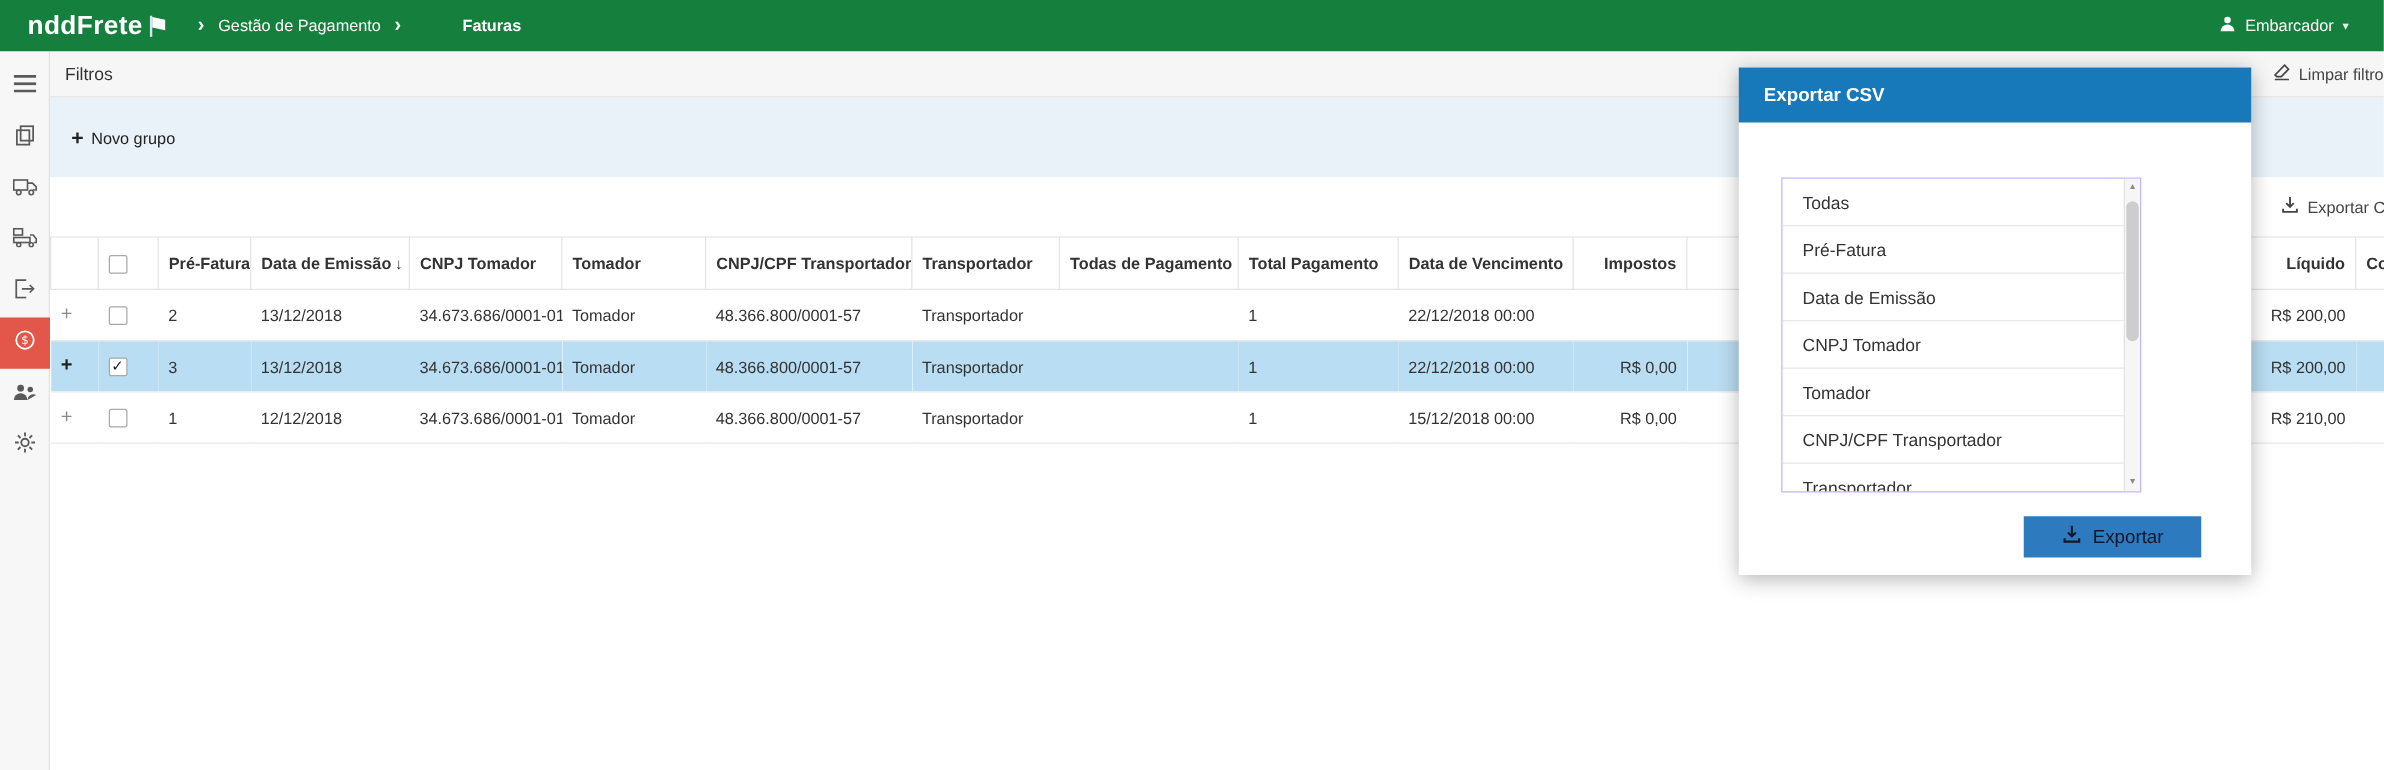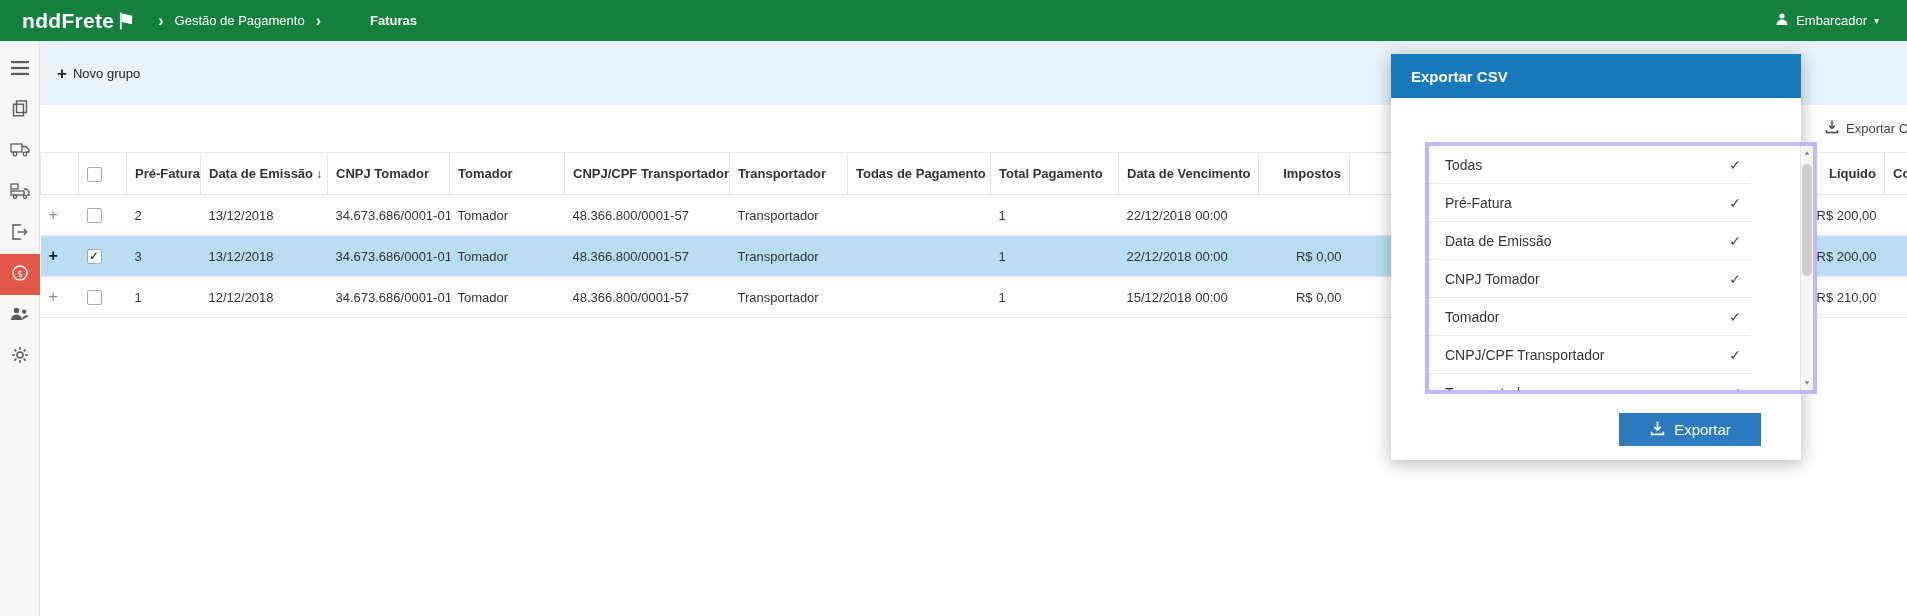--- a/index.html
+++ b/index.html
@@ -56,34 +56,34 @@
   .expand { color:#8a8a8a; font-size:16px; cursor:pointer; }
   tr.selected .expand { color:#222; font-weight:bold; }
   .sort-arrow { font-weight:bold; font-size:12px; margin-left:3px; }
 
   
   .modal { position:absolute; left:1391px; top:54px; width:410px; height:406px;
     background:#fff; box-shadow:0 3px 16px rgba(0,0,0,.3); z-index:10; }
   .modal-header { height:44px; background:#1779ba; color:#fff; display:flex;
     align-items:center; padding-left:20px; font-size:15px; font-weight:bold; }
   .modal-sub { margin:20px 0 0 34px; font-size:15px; color:#222; }
-  .collist { position:absolute; left:34px; top:88px; width:392px; height:252px;
-    border:4px solid #c4b5fd; overflow:hidden; background:#fff; }
+  .collist { position:absolute; left:34px; top:88px; width:288px; height:252px;
+    border:1px solid #c4b5fd; overflow:hidden; background:#fff; }
   .colitem { height:38px; display:flex; align-items:center; padding:0 10px 0 16px;
     border-bottom:1px solid #e8e8e8; font-size:14px; color:#333; width:322px; cursor:pointer; }
   .colitem .check { margin-left:auto; color:#444; font-size:14px; }
   .scrollbar { position:absolute; right:0; top:0; width:13px; height:100%;
     background:#f6f6f6; border-left:1px solid #e4e4e4; }
   .sb-arrow { position:absolute; left:0; width:12px; height:14px; font-size:7px;
     color:#8a8a8a; text-align:center; line-height:14px; cursor:pointer; }
   .sb-up { top:0; } .sb-down { bottom:0; }
   .sb-thumb { position:absolute; left:1px; top:18px; width:10px; height:112px;
     background:#cdcdcd; border-radius:5px; cursor:pointer; }
   .export-btn { position:absolute; right:40px; bottom:14px; width:142px; height:33px;
-    background:#2e7abf; color:#ffffff; border:none; display:flex; align-items:center;
+    background:#2e7abf; color:#0f172a; border:none; display:flex; align-items:center;
     justify-content:center; gap:8px; font-size:15px; font-family:inherit; cursor:pointer; }
 </style>
 </head>
 <body>
 
 <header class="topbar">
   <span class="logo">nddFrete</span>
   <span class="logo-flag">
     <svg width="15" height="18" viewBox="0 0 16 18">
         <rect x="1" y="0" width="2" height="18" fill="#cfe6f4"></rect>
@@ -179,20 +179,32 @@
       <svg width="18" height="18" viewBox="0 0 18 18" fill="none" stroke="currentColor" stroke-width="1.5">
           <circle cx="9" cy="9" r="3"></circle>
           <path d="M9 1v3M9 14v3M1 9h3M14 9h3M3.3 3.3l2.1 2.1M12.6 12.6l2.1 2.1M14.7 3.3l-2.1 2.1M5.4 12.6l-2.1 2.1"></path>
         </svg>
     </span>
   </div>
 </aside>
 
 <main class="main">
 
+  <div class="filters-bar">
+    <span>Filtros</span>
+    <span class="clear-filter">
+      <span>
+        <svg width="15" height="15" viewBox="0 0 16 16" fill="none" stroke="currentColor" stroke-width="1.4">
+            <path d="M10.3 2.3l3.4 3.4-6.2 6.3H3.6L2.2 10.6z"></path>
+            <path d="M2 14.5h12"></path>
+          </svg>
+      </span>
+      <span>Limpar filtro</span>
+    </span>
+  </div>
 
   <div class="filter-panel">
     <span class="new-group">
       <span class="plus-glyph">+</span>
       <span>Novo grupo</span>
     </span>
   </div>
 
   <div class="toolbar">
     <span class="export-link">

